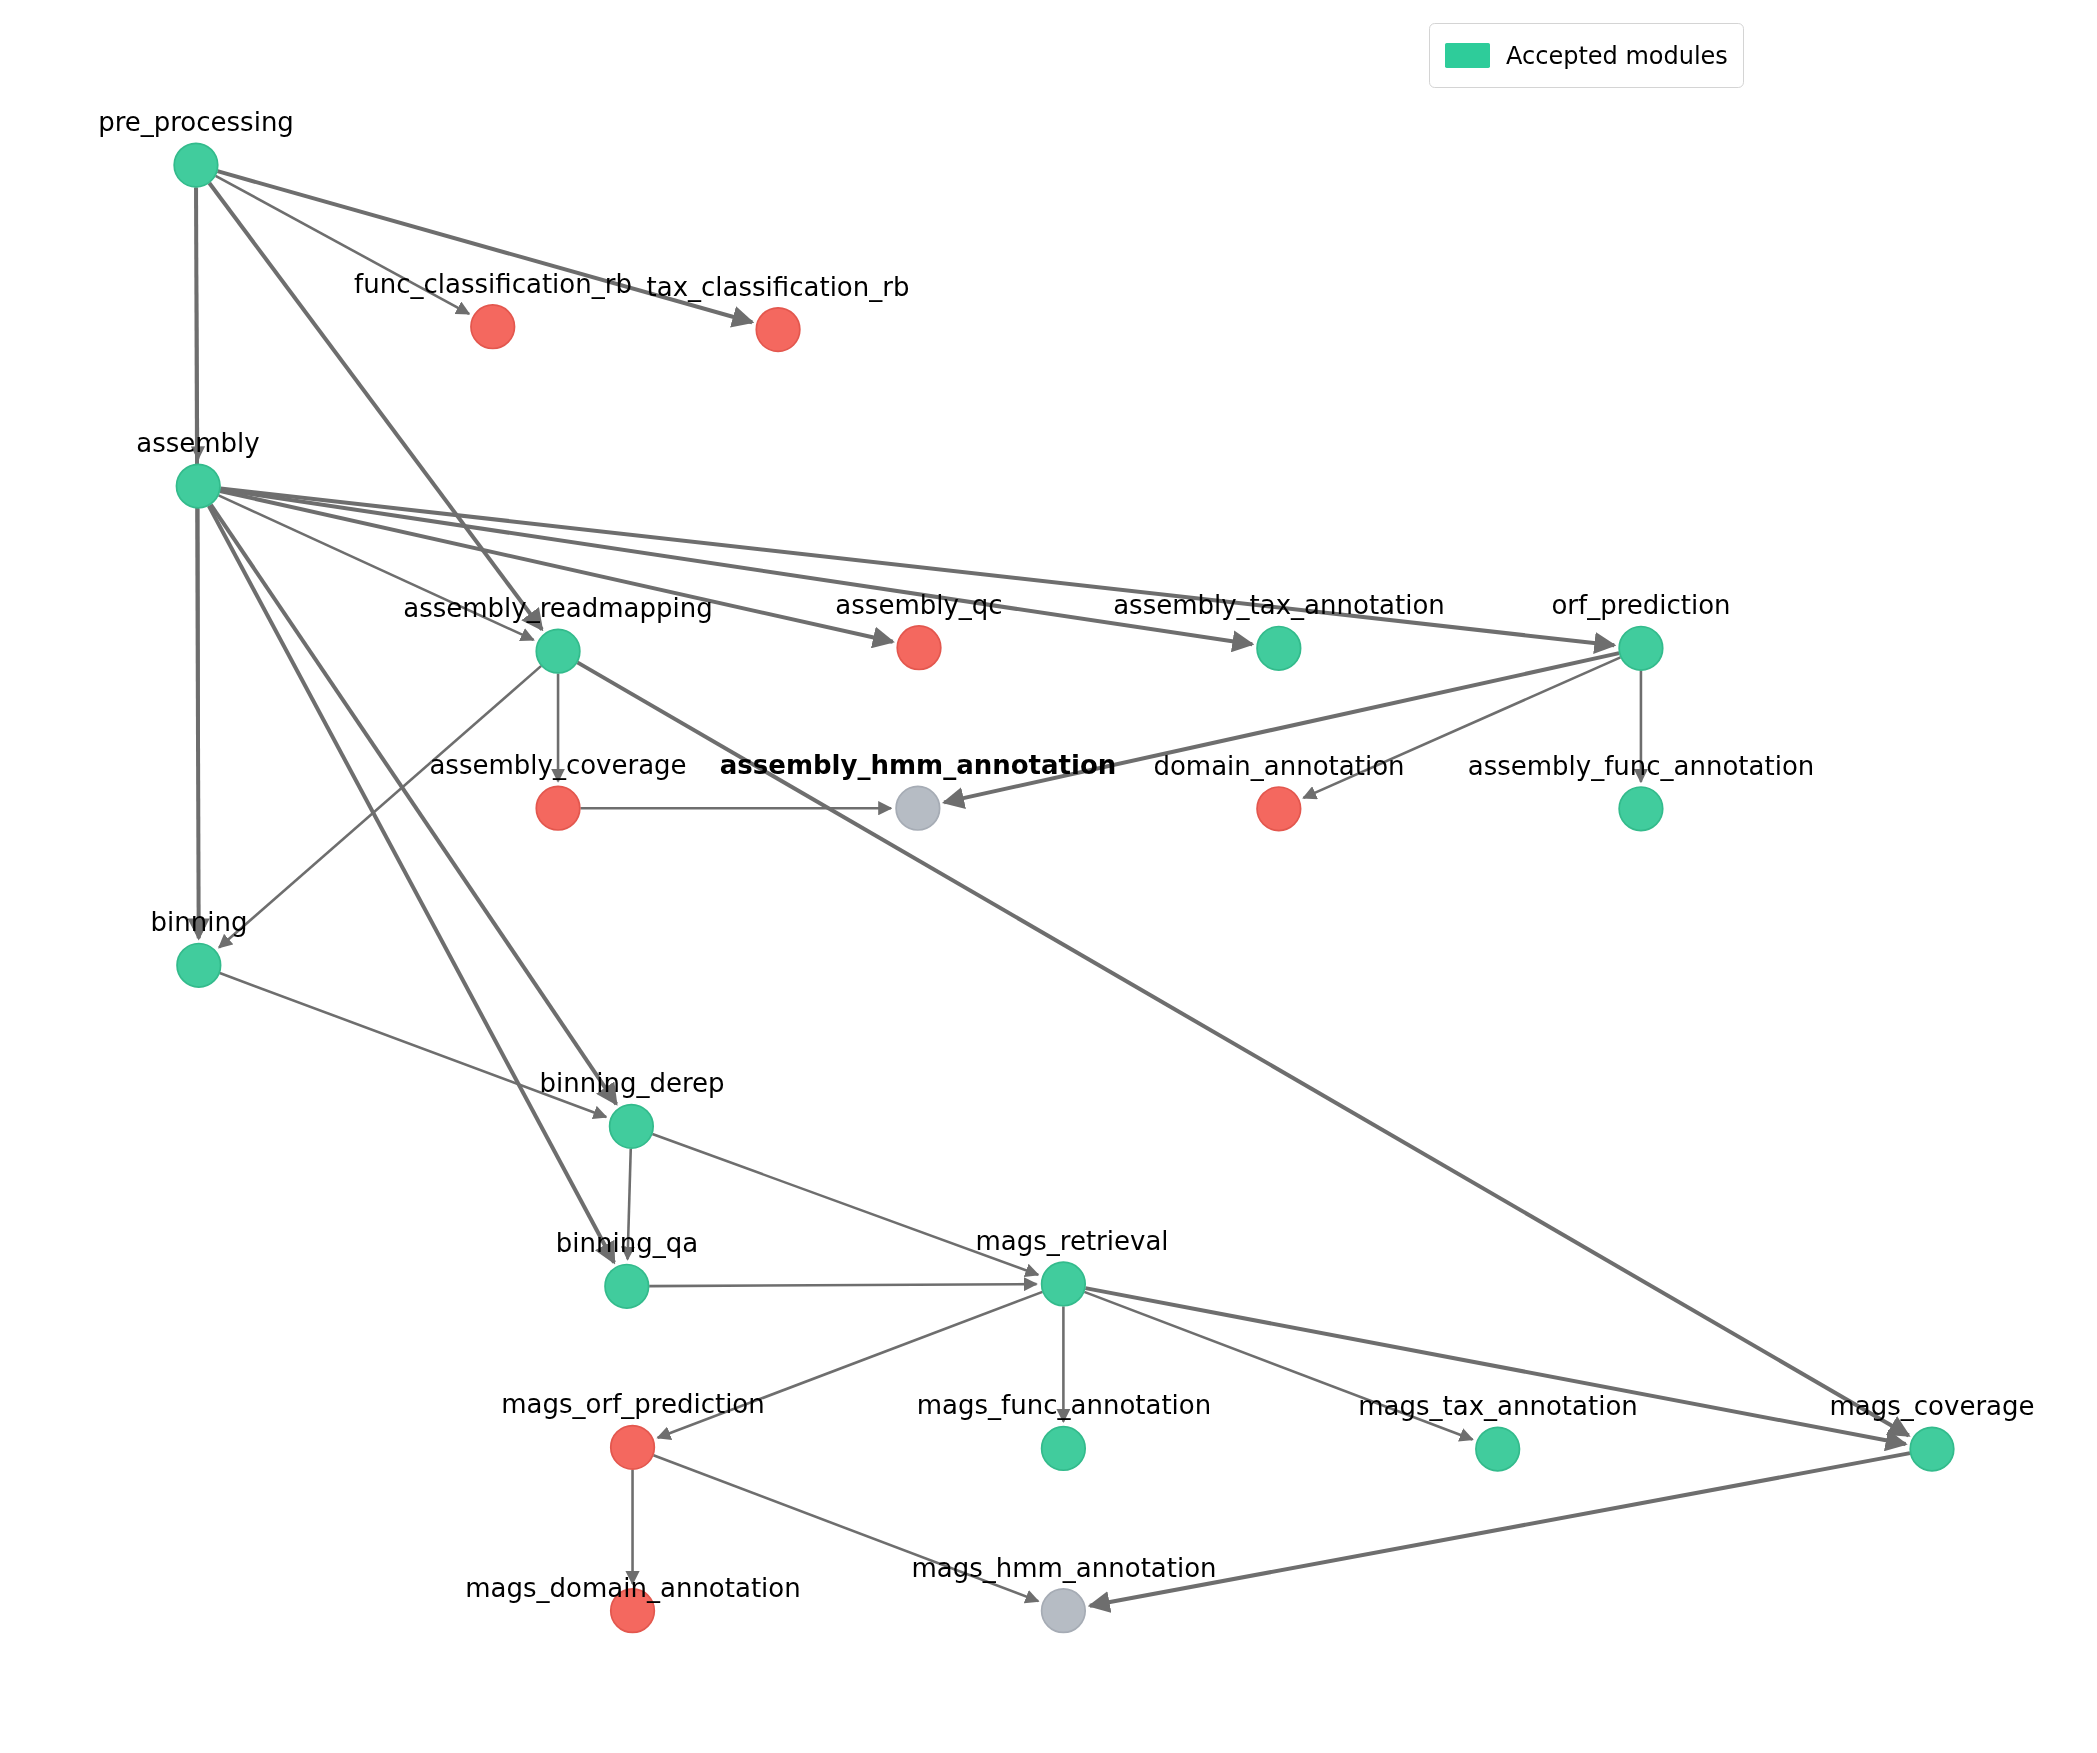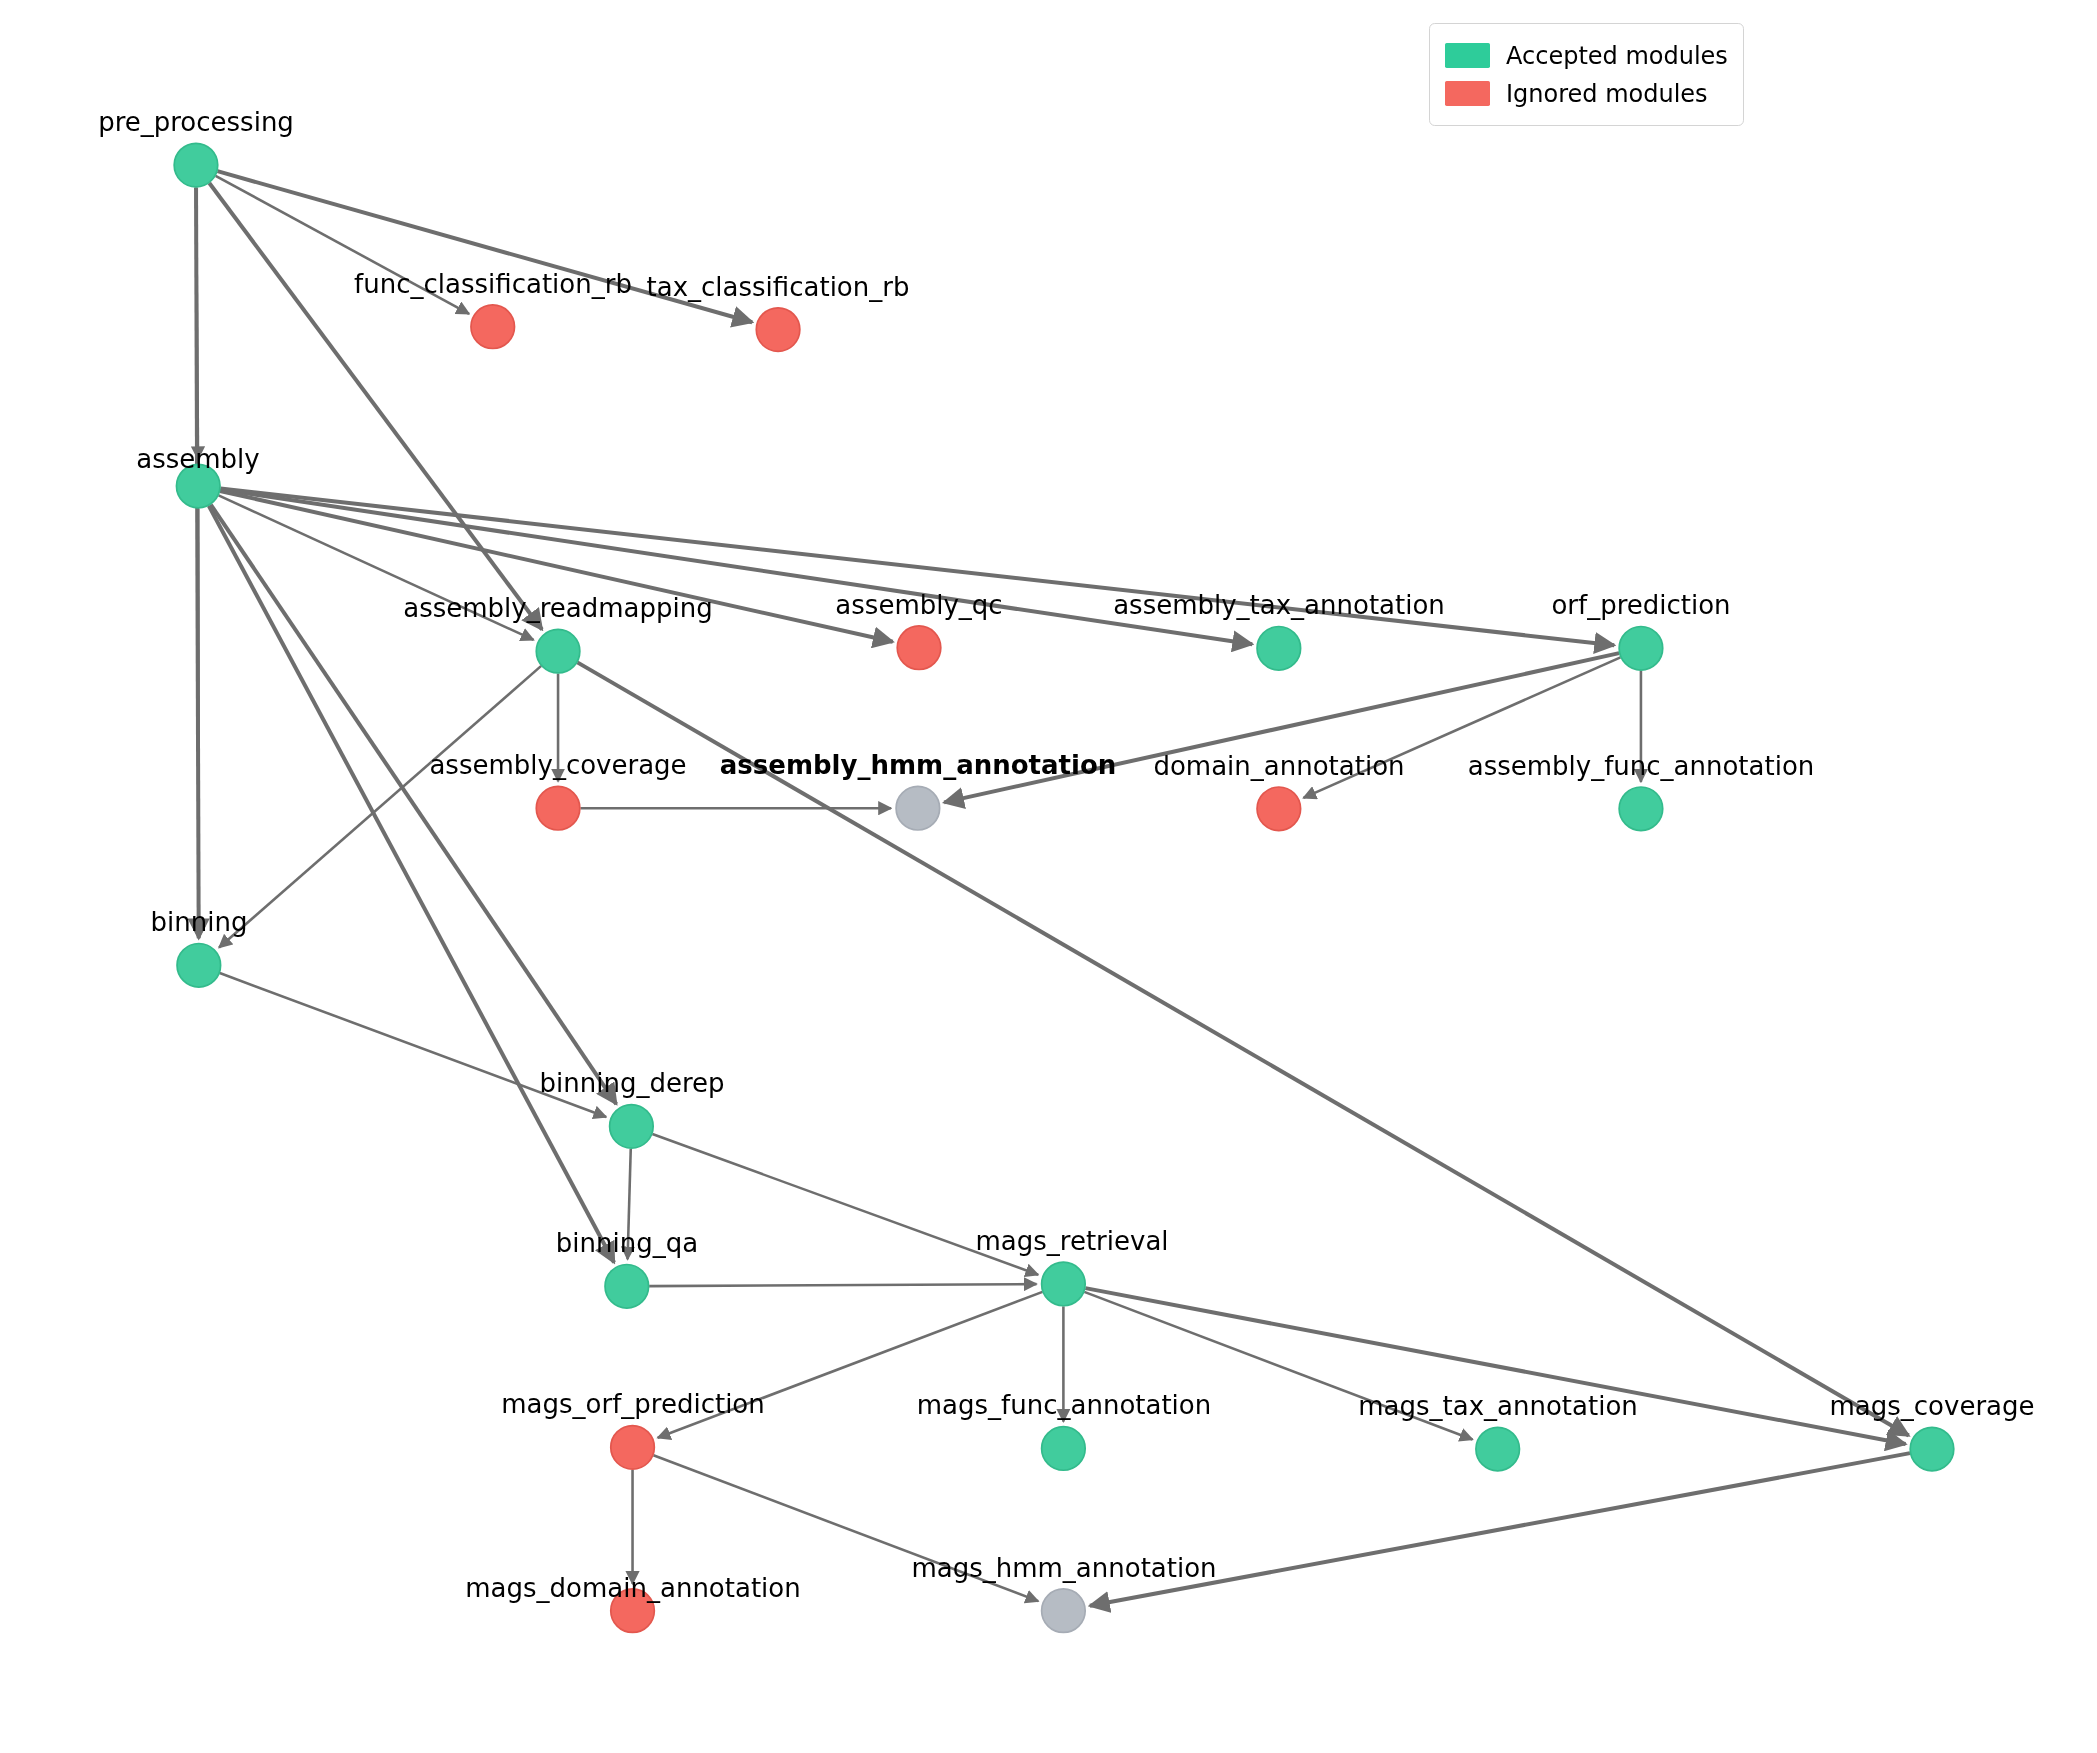--- a/index.html
+++ b/index.html
@@ -126,21 +126,21 @@
         <circle cx="3372" cy="2528" r="38" fill="#41CC9D" stroke="#33BB8C" stroke-width="3"></circle>
         <circle cx="1104" cy="2810" r="38" fill="#F4685F" stroke="#E3574E" stroke-width="3"></circle>
         <circle cx="1856" cy="2810" r="38" fill="#B6BCC4" stroke="#A6ACB5" stroke-width="3"></circle>
       </g>
   </svg>
 
   <div id="labels-layer">
       <div class="node-label" style="left: 196px; top: 135px;">pre_processing</div>
       <div class="node-label" style="left: 493px; top: 297px;">func_classification_rb</div>
       <div class="node-label" style="left: 778px; top: 300px;">tax_classification_rb</div>
-      <div class="node-label" style="left: 198px; top: 472px;">assembly</div>
+      <div class="node-label" style="left: 198px; top: 456px;">assembly</div>
       <div class="node-label" style="left: 558px; top: 621px;">assembly_readmapping</div>
       <div class="node-label" style="left: 919px; top: 618px;">assembly_qc</div>
       <div class="node-label" style="left: 1279px; top: 618px;">assembly_tax_annotation</div>
       <div class="node-label" style="left: 1641px; top: 618px;">orf_prediction</div>
       <div class="node-label" style="left: 558px; top: 778px;">assembly_coverage</div>
       <div class="node-label" style="left: 918px; top: 778px; font-weight: bold;">assembly_hmm_annotation</div>
       <div class="node-label" style="left: 1279px; top: 779px;">domain_annotation</div>
       <div class="node-label" style="left: 1641px; top: 779px;">assembly_func_annotation</div>
       <div class="node-label" style="left: 199px; top: 935px;">binning</div>
       <div class="node-label" style="left: 632px; top: 1096px;">binning_derep</div>
@@ -152,20 +152,16 @@
       <div class="node-label" style="left: 1932px; top: 1419px;">mags_coverage</div>
       <div class="node-label" style="left: 633px; top: 1581px; margin-top: 20px;">mags_domain_annotation</div>
       <div class="node-label" style="left: 1064px; top: 1581px;">mags_hmm_annotation</div>
     </div>
 
   <div id="legend">
     <div class="legend-row">
       <span class="legend-swatch" style="background: rgb(46, 204, 154);"></span>
       <span class="legend-text">Accepted modules</span>
     </div>
-    <div class="legend-row">
-      <span class="legend-swatch" style="background: rgb(244, 104, 95);"></span>
-      <span class="legend-text">Ignored modules</span>
-    </div>
   </div>
 
 </div>
 
 
 </body></html>

